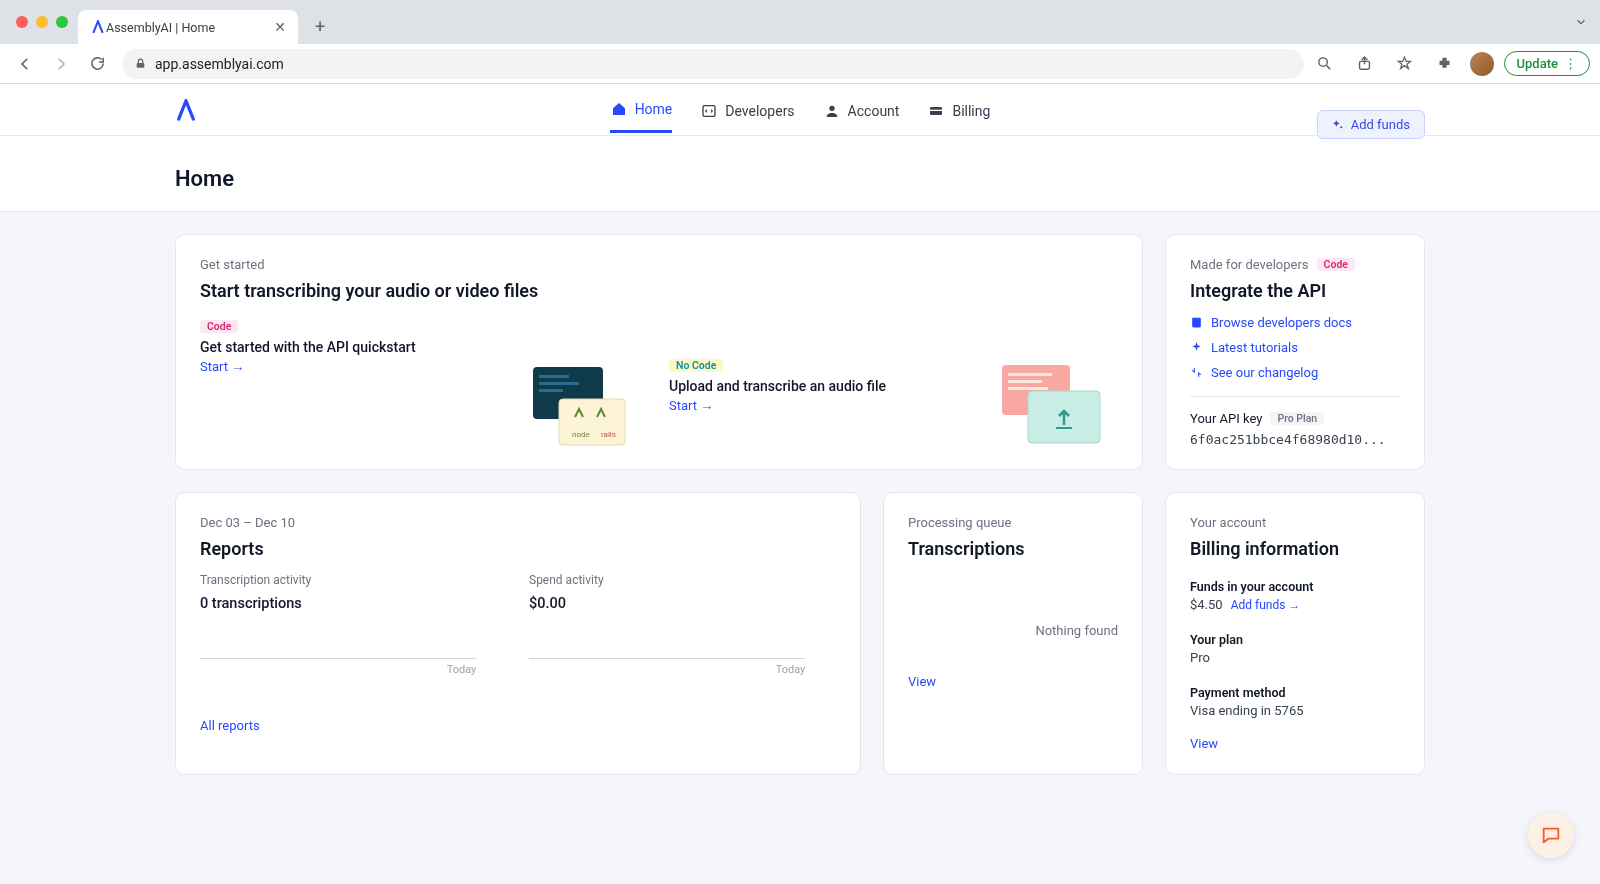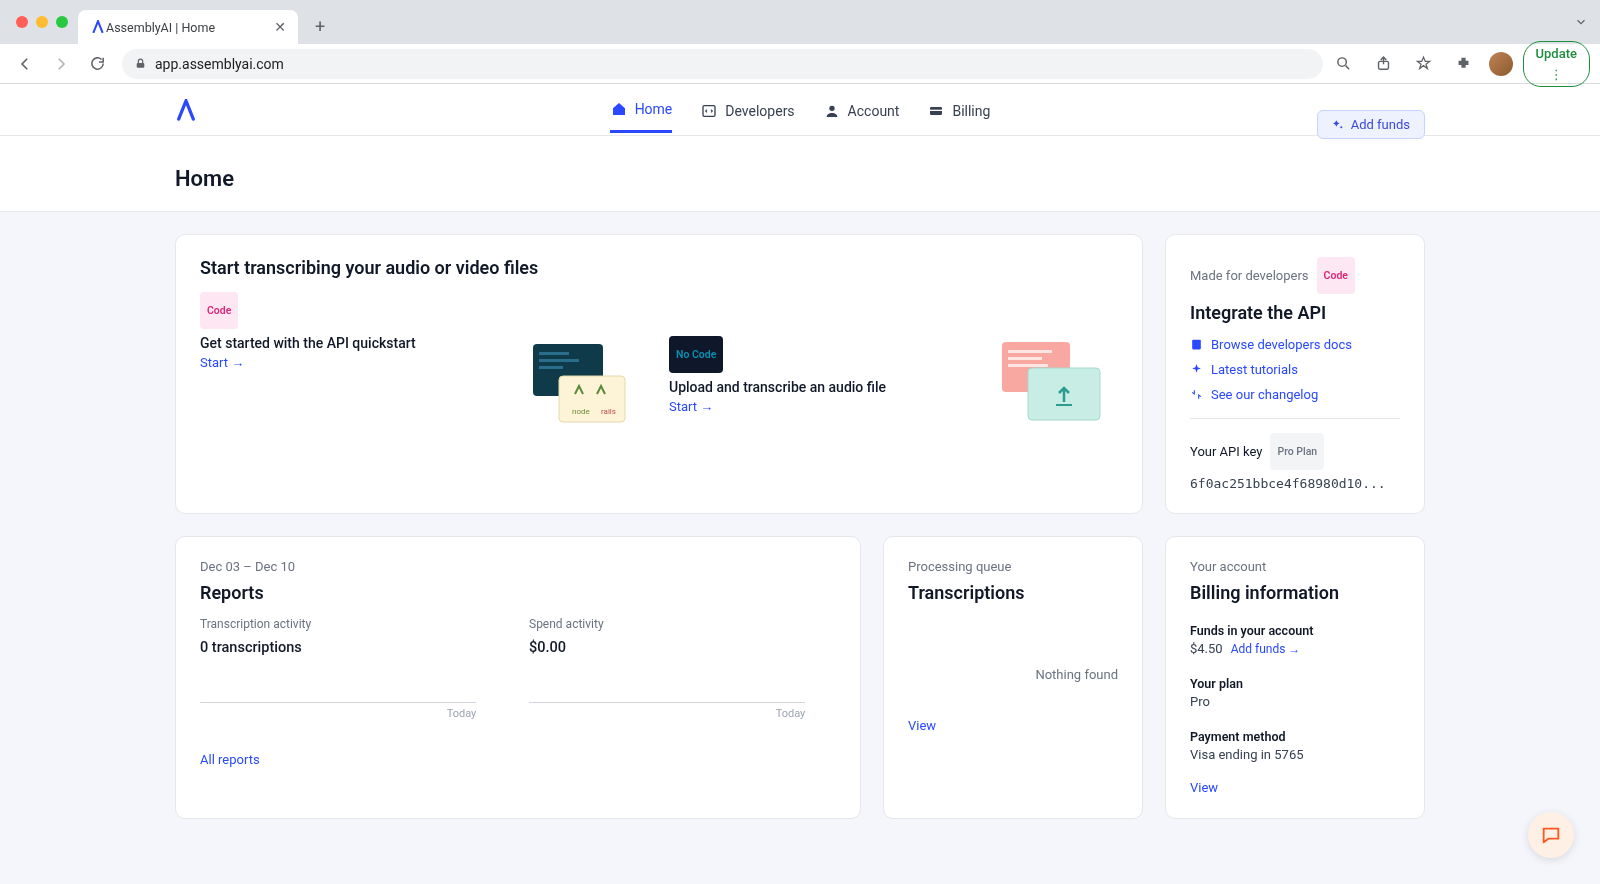--- a/index.html
+++ b/index.html
@@ -19,21 +19,21 @@
   .tab-close { color:#5f6368; font-size:14px; }
   .new-tab { width:28px; height:28px; display:flex; align-items:center; justify-content:center; color:#5f6368; font-size:18px; margin-left:8px; margin-top:8px; border-radius:50%; }
   .tab-dropdown { position:absolute; right:12px; color:#5f6368; }
   .toolbar-row { background:#fff; height:40px; display:flex; align-items:center; padding:0 10px; gap:6px; border-bottom:1px solid #dadce0; }
   .tb-btn { width:30px; height:30px; display:flex; align-items:center; justify-content:center; color:#5f6368; border-radius:50%; }
   .tb-btn.disabled { color:#b0b3b8; }
   .omnibox { flex:1; background:#f1f3f4; border-radius:20px; height:30px; display:flex; align-items:center; padding:0 12px; gap:8px; color:#3c4043; font-size:14px; margin-left:4px; }
   .omnibox .url { color:#202124; }
   .right-icons { display:flex; align-items:center; gap:10px; color:#5f6368; }
   .avatar { width:24px; height:24px; border-radius:50%; background:linear-gradient(135deg,#c08457,#8b5a2b); }
-  .update-btn { border:1.5px solid #1e8e3e; color:#1e8e3e; border-radius:18px; padding:4px 12px; font-size:13px; display:flex; align-items:center; gap:6px; font-weight:500;flex-direction:column; }
+  .update-btn { border:1.5px solid #1e8e3e; color:#1e8e3e; border-radius:18px; padding:4px 12px; font-size:13px; display:flex; align-items:center; gap:6px; font-weight:500; }
   .update-btn .dots { color:#1e8e3e; }
 
   
   .app-header { background:#fff; border-bottom:1px solid #e5e7eb; height:52px; display:flex; align-items:center; justify-content:space-between; padding:0 28px; }
   .header-inner { max-width:1250px; margin:0 auto; width:100%; display:flex; align-items:center; justify-content:space-between; position:relative; }
   .brand { position:absolute; left:0; }
   .nav-center { display:flex; gap:28px; margin:0 auto; }
   .nav-item { display:flex; align-items:center; gap:7px; font-size:14px; color:#374151; padding:14px 0 12px; position:relative; }
   .nav-item.active { color:#2948ff; border-bottom:3px solid #2948ff; }
   .nav-icon { width:18px; height:18px; display:flex; align-items:center; justify-content:center; }
@@ -44,43 +44,43 @@
   .page-title-inner { max-width:1250px; width:100%; margin:0 auto; padding:30px 0 20px; }
   .page-title { font-size:22px; font-weight:600; color:#111827; }
 
   .container { max-width:1250px; width:100%; margin:0 auto; padding:22px 0; }
   .grid-top { display:flex; gap:22px; }
   .card { background:#fff; border:1px solid #e5e7eb; border-radius:10px; padding:22px 24px; }
   .card.get-started { flex:1; position:relative; }
   .card.api-side { width:260px; }
   .sub-label { font-size:13px; color:#6b7280; margin-bottom:8px; display:flex; align-items:center; gap:8px; }
   .card h2 { font-size:18px; font-weight:600; color:#111827; margin-bottom:14px; }
-  .badge { font-size:10.5px; font-weight:600; padding:12px 7px; border-radius:4px; }
+  .badge { font-size:10.5px; font-weight:600; padding:0 7px; border-radius:4px; }
   .badge.code-pink { background:#fce7f3; color:#db2777; }
-  .badge.nocode { background:#0f172a; color:#0891b2;margin-top:44px; }
+  .badge.nocode { background:#fef9c3; color:#0891b2;margin-top:44px; }
   .badge.plan { background:#f3f4f6; color:#6b7280; font-weight:500; }
   .gs-columns { display:flex; gap:20px; }
   .gs-col { flex:1; position:relative; min-height:130px; }
   .gs-col .badge { display:inline-block; margin-bottom:6px; }
   .gs-title { font-size:14px; font-weight:500; color:#111827; margin-bottom:4px; }
   .gs-link { font-size:13px; color:#2948ff; }
   .illus { position:absolute; right:10px; bottom:-6px; }
 
   .api-links { margin-top:4px; display:flex; flex-direction:column; gap:10px; margin-bottom:16px; }
   .api-link { color:#2948ff; font-size:13px; display:flex; align-items:center; gap:8px; }
   .divider { border:none; border-top:1px solid #e5e7eb; margin:10px 0 14px; }
   .apikey-label { font-size:13px; color:#111827; display:flex; align-items:center; gap:8px; margin-bottom:6px; }
   .apikey-value { font-family: ui-monospace, Menlo, monospace; font-size:13px; color:#374151; }
 
   .grid-bottom { display:flex; gap:22px; margin-top:22px; }
   .card.reports { flex:1; min-width:0; }
   .card.queue { width:260px; }
   .card.billing { width:260px; }
 
-  .reports-columns { display:flex; gap:22px; margin-bottom:0; }
+  .reports-columns { display:flex; gap:22px; margin-bottom:10px; }
   .rep-col { flex:1; }
   .rep-sub { font-size:12px; color:#6b7280; margin-bottom:8px; }
   .rep-val { font-size:14.5px; font-weight:500; color:#111827; margin-bottom:46px; }
   .chart-line { border-top:1px solid #d1d5db; width:90%; }
   .chart-x { font-size:11px; color:#9ca3af; text-align:right; width:90%; margin-top:4px; }
   .link-bottom { color:#2948ff; font-size:13px; margin-top:32px; display:inline-block; }
 
   .empty-state { text-align:right; color:#6b7280; font-size:13px; padding:50px 0 30px; }
 
   .bill-row { margin-bottom:14px;margin-top:20px; }
@@ -235,20 +235,21 @@
   <div class="page-title-inner">
     <h1 class="page-title">Home</h1>
   </div>
 </div>
 
 <div class="container">
 
   <div class="grid-top">
 
     <div class="card get-started">
+      <div class="sub-label">Get started</div>
       <h2>Start transcribing your audio or video files</h2>
       <div class="gs-columns">
         <div class="gs-col">
           <span class="badge code-pink">Code</span>
           <div class="gs-title">Get started with the API quickstart</div>
           <div class="gs-link">Start →</div>
           <div class="illus">
             <svg width="110" height="90" viewBox="0 0 110 90">
               <rect x="4" y="6" width="70" height="52" rx="4" fill="#0f3a4a"></rect>
               <rect x="10" y="14" width="30" height="3" fill="#2a6d8a"></rect>

